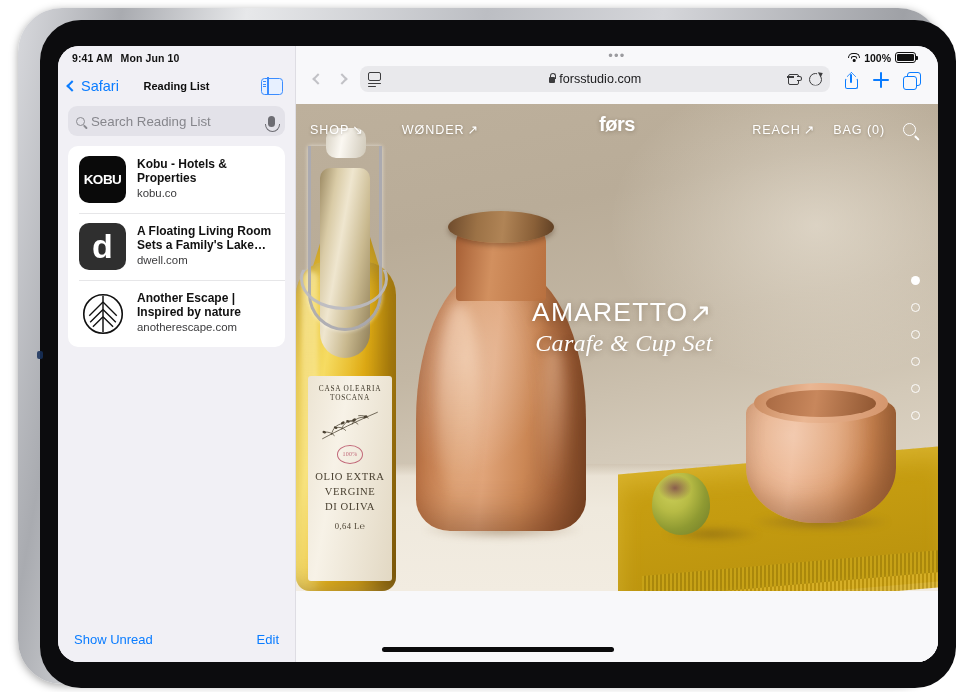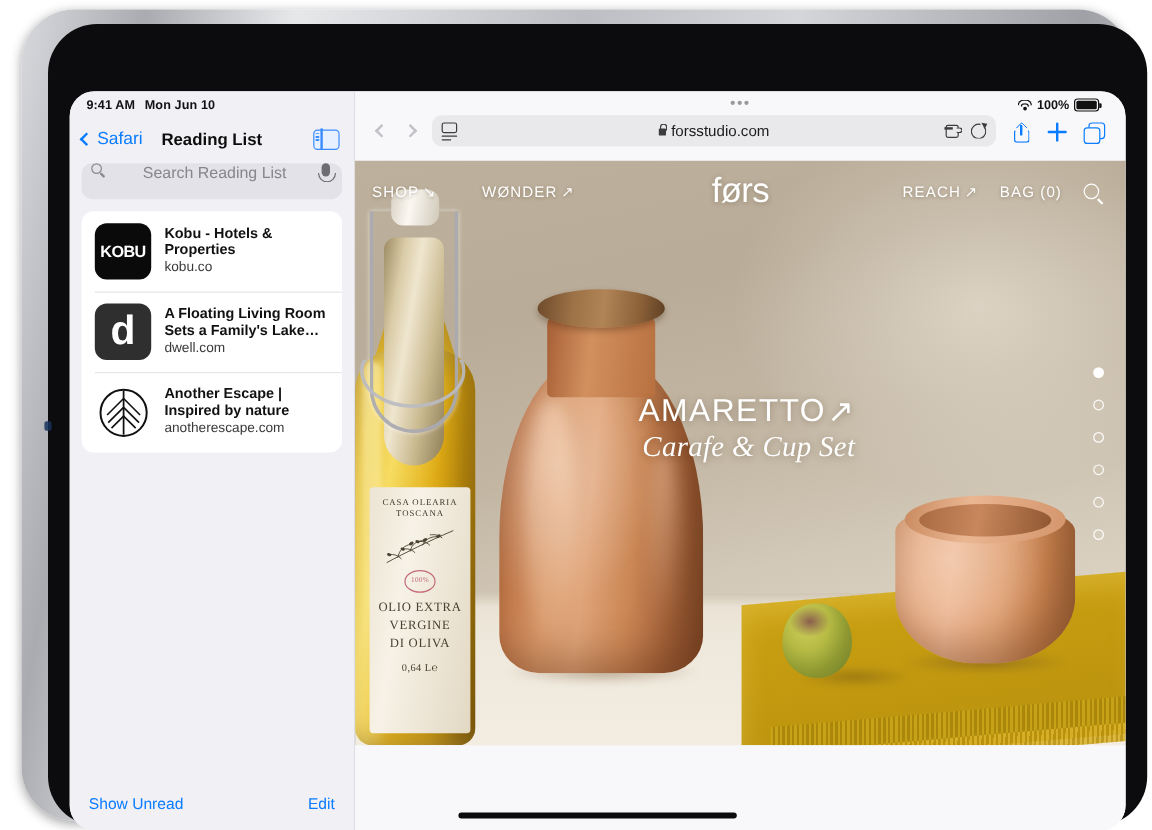--- a/index.html
+++ b/index.html
@@ -26,21 +26,20 @@
     border-radius: 41px;
     background: #0c0c0e;
   }
   #screen {
     position: absolute;
     left: 40px; top: 38px;
     width: 880px; height: 616px;
     border-radius: 21px;
     overflow: hidden;
     background: #f2f1f6;
-    margin-top: 30px;
   }
   #left-button-mark {
     position: absolute;
     left: 19px; top: 343px;
     width: 6px; height: 8px;
     border-radius: 2px;
     background: #17315c;
     opacity: .85;
   }
 
@@ -75,21 +74,21 @@
     display: inline-block;
     width: 8px; height: 8px;
     border-left: 2.1px solid #0a7cff;
     border-bottom: 2.1px solid #0a7cff;
     transform: rotate(45deg);
     margin-right: 5px; margin-left: 2px;
   }
   .sb-title {
     position: absolute; left: 0; right: 0;
     text-align: center;
-    font-size: 14px; font-weight: 700; color: #0d0d0d;
+    font-size: 11px; font-weight: 700; color: #0d0d0d;
     pointer-events: none;
   }
   .sidebar-toggle {
     margin-left: auto;
     width: 22px; height: 17px;
     border: 1.8px solid #3b8cff;
     border-radius: 3.5px;
     position: relative;
     cursor: pointer;
     background: #e7f0ff;
@@ -104,24 +103,23 @@
     left: 1.2px; top: 2px;
     width: 2.4px; height: 8px;
     background: repeating-linear-gradient(to bottom,#3b8cff 0 1px,transparent 1px 2.6px);
   }
 
   .search-wrap { padding: 0 10px; }
   .search-field {
     height: 30px;
     background: #e3e2e9;
     border-radius: 9px;
-    display: flex; align-items: flex-start;
+    display: flex; align-items: center;
     padding: 0 8px;
     cursor: text;
-    gap: 28px;
   }
   .search-field .mag {
     width: 9px; height: 9px; border: 1.6px solid #8a8a90;
     border-radius: 50%; position: relative; margin-right: 6px; flex: none;
   }
   .search-field .mag::after {
     content:""; position:absolute; right:-4px; bottom:-3px;
     width: 5px; height: 1.6px; background:#8a8a90;
     transform: rotate(45deg); border-radius: 1px;
   }
@@ -549,21 +547,21 @@
   .nav-left { display:flex; align-items:center; gap: 38px; }
   .nav-right { margin-left:auto; display:flex; align-items:center; gap: 18px; }
   .nav-link {
     font-size: 12.6px; letter-spacing: .9px; cursor:pointer;
     text-shadow: 0 1px 3px rgba(60,45,25,.35);
     display:flex; align-items:center; gap:3px;
     white-space: nowrap;
   }
   .brand {
     position:absolute; left:0; right:0; text-align:center;
-    font-size: 29px; font-weight: 400; letter-spacing: -.5px;
+    font-size: 20px; font-weight: 700; letter-spacing: -.5px;
     font-family: "Liberation Sans", sans-serif;
     pointer-events:none;
     text-shadow: 0 1px 4px rgba(60,45,25,.3);
     top: -9px;
   }
   .nav-search {
     width: 13px; height: 13px; border: 1.6px solid #fff; border-radius:50%;
     position: relative; cursor:pointer;
   }
   .nav-search::after {

